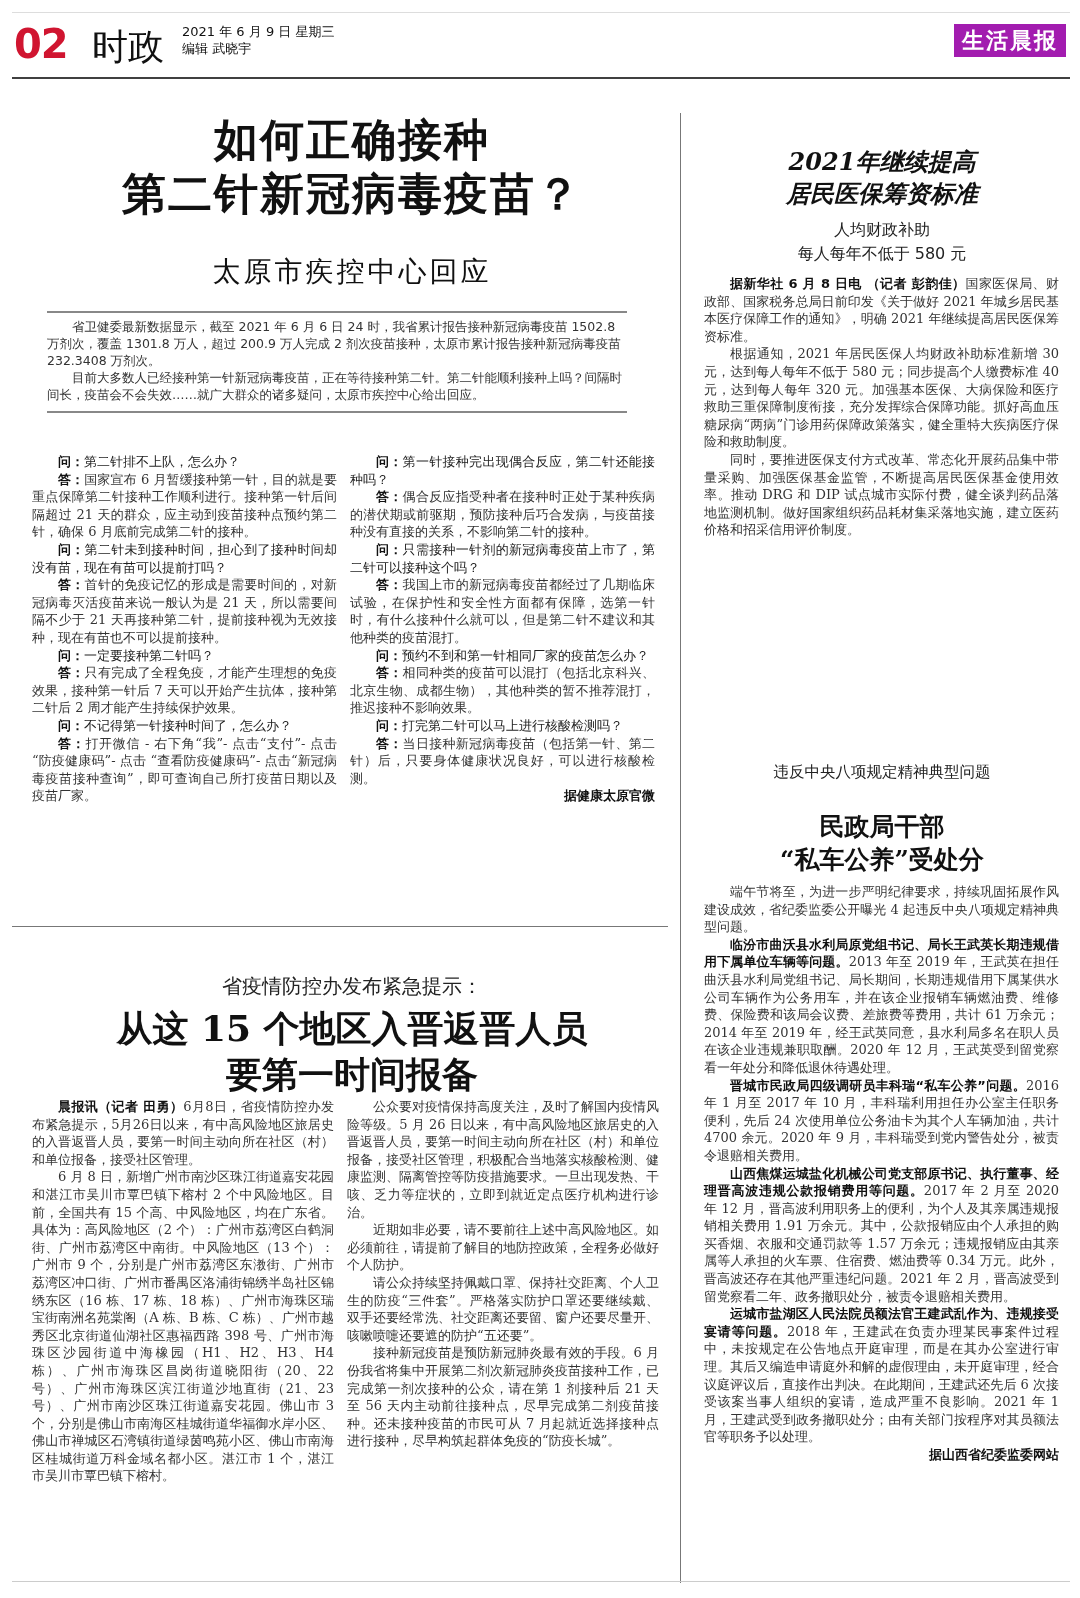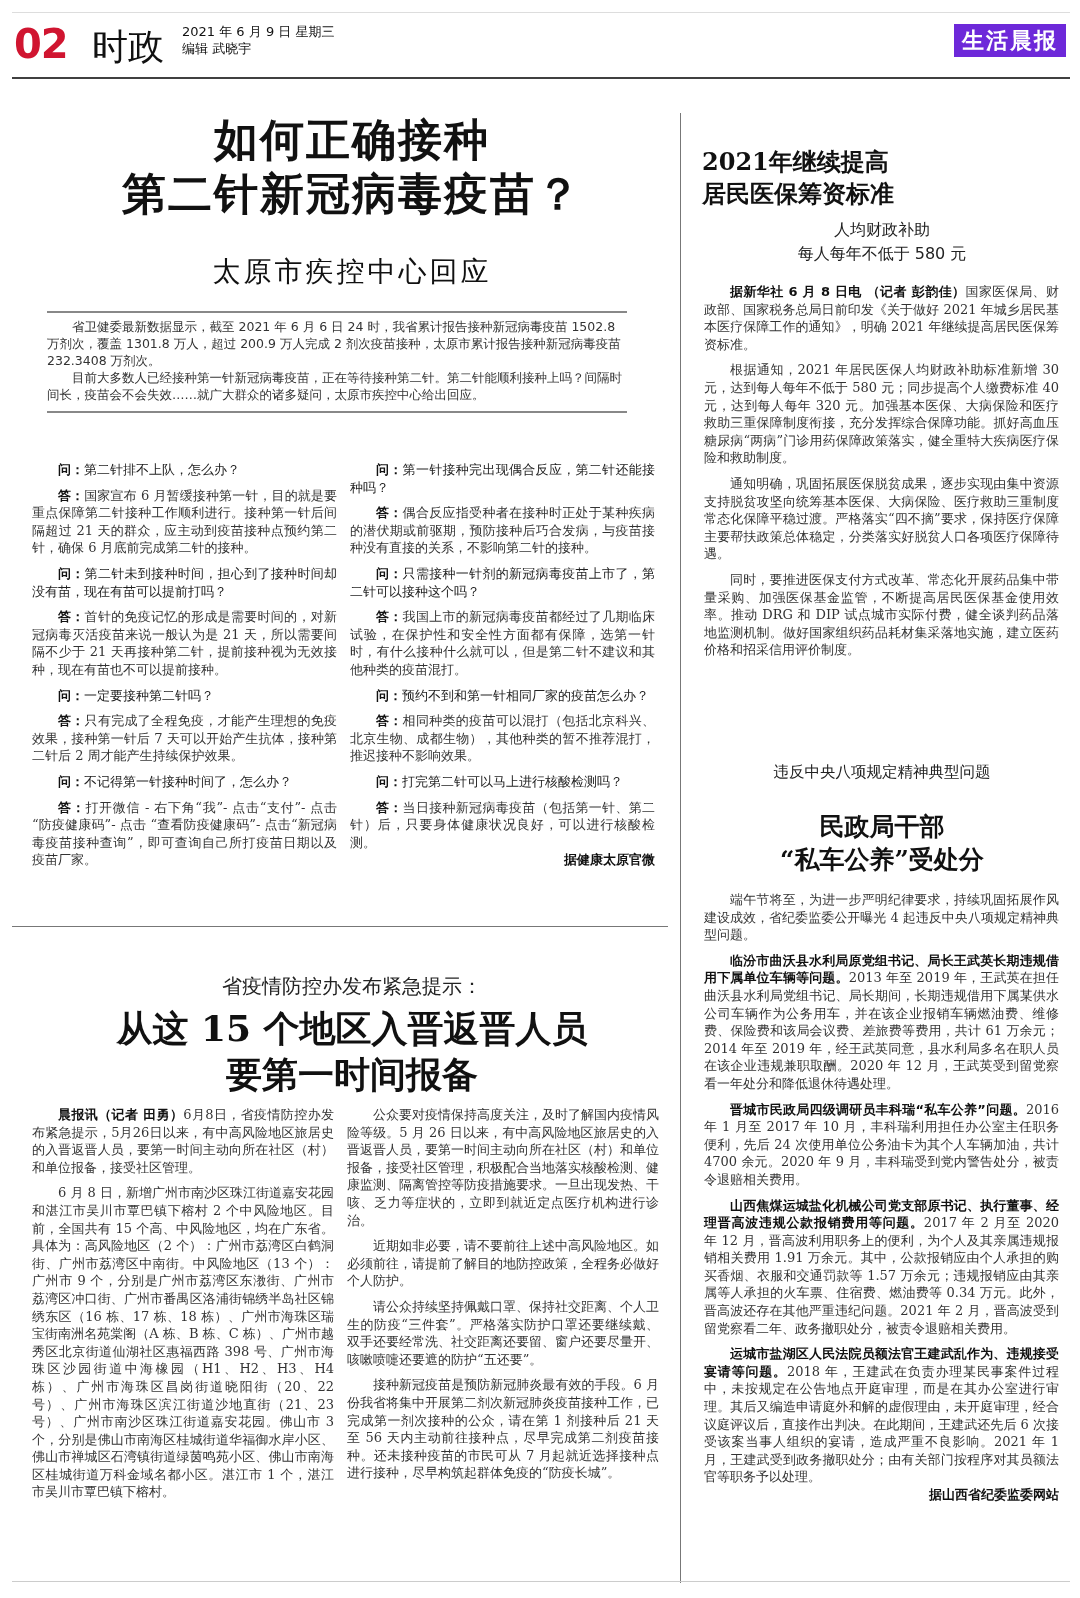--- a/index.html
+++ b/index.html
@@ -3,35 +3,35 @@
 <meta charset="utf-8">
 <style>
   * { box-sizing: border-box; margin: 0; padding: 0; }
   html, body { width: 1080px; height: 1598px; background: #fff; overflow: hidden; }
   body { font-family: "DejaVu Serif", "Liberation Serif", serif; color: #222; position: relative; }
   .page { position: absolute; left: 12px; top: 12px; width: 1058px; height: 1580px; border-top: 1px solid #ddd; }
   .masthead { position: absolute; left: 0; top: 0; width: 1058px; height: 66px; border-bottom: 2px solid #404040; }
   .pg-num { position: absolute; left: 2px; top: 8px; font-family: "DejaVu Sans", sans-serif; font-weight: bold; font-size: 40px; color: #d01530; letter-spacing: -1px; }
   .section { position: absolute; left: 80px; top: 10px; font-family: "DejaVu Sans", sans-serif; font-size: 36px; color: #111; }
   .dateline { position: absolute; left: 170px; top: 10px; font-family: "DejaVu Sans", sans-serif; font-size: 13px; line-height: 17px; color: #111; }
-  .logo { position: absolute; right: 4px; top: 11px; width: 112px; height: 33px; background: #6d28d9; color: #fff; font-family: "DejaVu Serif", serif; font-size: 22px; font-weight: bold; text-align: center; line-height: 33px; letter-spacing: 2px; }
+  .logo { position: absolute; right: 4px; top: 11px; width: 112px; height: 33px; background: #a21caf; color: #fff; font-family: "DejaVu Serif", serif; font-size: 22px; font-weight: bold; text-align: center; line-height: 33px; letter-spacing: 2px; }
   .vrule { position: absolute; left: 668px; top: 100px; width: 1px; height: 1470px; background: #777; }
   .h-main { position: absolute; left: 30px; top: 100px; width: 620px; text-align: center; font-weight: bold; font-size: 44px; line-height: 54px; letter-spacing: 2px; color: #111; }
   .h-sub { position: absolute; left: 30px; top: 240px; width: 620px; text-align: center; font-family: "DejaVu Sans", sans-serif; font-size: 28px; color: #111; letter-spacing: 3px; }
   .lead { position: absolute; left: 35px; top: 298px; width: 580px; border-top: 2px solid #888; border-bottom: 2px solid #888; padding: 5px 0 8px; font-family: "DejaVu Sans", sans-serif; font-size: 12.5px; line-height: 17px; color: #333; }
   .lead p { text-indent: 2em; }
   .col { position: absolute; font-size: 13px; line-height: 17.6px; color: #333; text-align: justify; }
-  .col p { text-indent: 2em; margin-top: 8px; }
+  .col p { text-indent: 2em; }
   .q { font-family: "DejaVu Serif", serif; color: #222; }
   .qa-label { font-weight: bold; font-style: normal; color: #111; }
   .src { text-align: right; font-family: "DejaVu Sans", sans-serif; font-weight: bold; color: #111; }
   .sep { position: absolute; left: 0; top: 913px; width: 656px; height: 1px; background: #777; }
   .h2-kicker { position: absolute; left: 20px; top: 960px; width: 640px; text-align: center; font-family: "DejaVu Sans", sans-serif; font-size: 20px; color: #222; }
   .h2-main { position: absolute; left: 20px; top: 992px; width: 640px; text-align: center; font-weight: bold; font-size: 36px; line-height: 46px; color: #111; }
-  .r-title { position: absolute; left: 690px; top: 133px; width: 360px; text-align: left; font-weight: bold; font-size: 24px; line-height: 32px; color: #111; }
+  .r-title { position: absolute; left: 690px; top: 133px; width: 360px; text-align: center; font-weight: bold; font-size: 24px; line-height: 32px; color: #111; font-style: italic; }
   .r-sub { position: absolute; left: 690px; top: 205px; width: 360px; text-align: center; font-family: "DejaVu Sans", sans-serif; font-size: 16px; line-height: 24px; color: #222; }
   .r2-kicker { position: absolute; left: 690px; top: 748px; width: 360px; text-align: center; font-family: "DejaVu Sans", sans-serif; font-size: 15.5px; line-height: 22px; color: #222; }
   .r2-main { position: absolute; left: 690px; top: 797px; width: 360px; text-align: center; font-weight: bold; font-size: 25px; line-height: 33px; color: #111; }
   .b { font-family: "DejaVu Sans", sans-serif; font-weight: bold; color: #111; }
   .bottom-edge { position: absolute; left: 0; top: 1568px; width: 1058px; height: 1px; background: #ccc; }
 </style>
 </head>
 <body>
 
 <div class="page">
@@ -107,21 +107,20 @@
     <div>居民医保筹资标准</div>
   </div>
   <div class="r-sub">
     <div>人均财政补助</div>
     <div>每人每年不低于 580 元</div>
   </div>
 
   <div class="col" style="left:692px; top:262px; width:355px;">
     <p><span class="b">据新华社 6 月 8 日电 （记者 彭韵佳）</span><span>国家医保局、财政部、国家税务总局日前印发《关于做好 2021 年城乡居民基本医疗保障工作的通知》，明确 2021 年继续提高居民医保筹资标准。</span></p>
     <p>根据通知，2021 年居民医保人均财政补助标准新增 30 元，达到每人每年不低于 580 元；同步提高个人缴费标准 40 元，达到每人每年 320 元。加强基本医保、大病保险和医疗救助三重保障制度衔接，充分发挥综合保障功能。抓好高血压糖尿病“两病”门诊用药保障政策落实，健全重特大疾病医疗保险和救助制度。</p>
-    <p>通知明确，巩固拓展医保脱贫成果，逐步实现由集中资源支持脱贫攻坚向统筹基本医保、大病保险、医疗救助三重制度常态化保障平稳过渡。严格落实“四不摘”要求，保持医疗保障主要帮扶政策总体稳定，分类落实好脱贫人口各项医疗保障待遇。</p>
     <p>同时，要推进医保支付方式改革、常态化开展药品集中带量采购、加强医保基金监管，不断提高居民医保基金使用效率。推动 DRG 和 DIP 试点城市实际付费，健全谈判药品落地监测机制。做好国家组织药品耗材集采落地实施，建立医药价格和招采信用评价制度。</p>
   </div>
 
   <div class="r2-kicker">
     <div>违反中央八项规定精神典型问题</div>
   </div>
   <div class="r2-main">
     <div>民政局干部</div>
     <div>“私车公养”受处分</div>
   </div>

